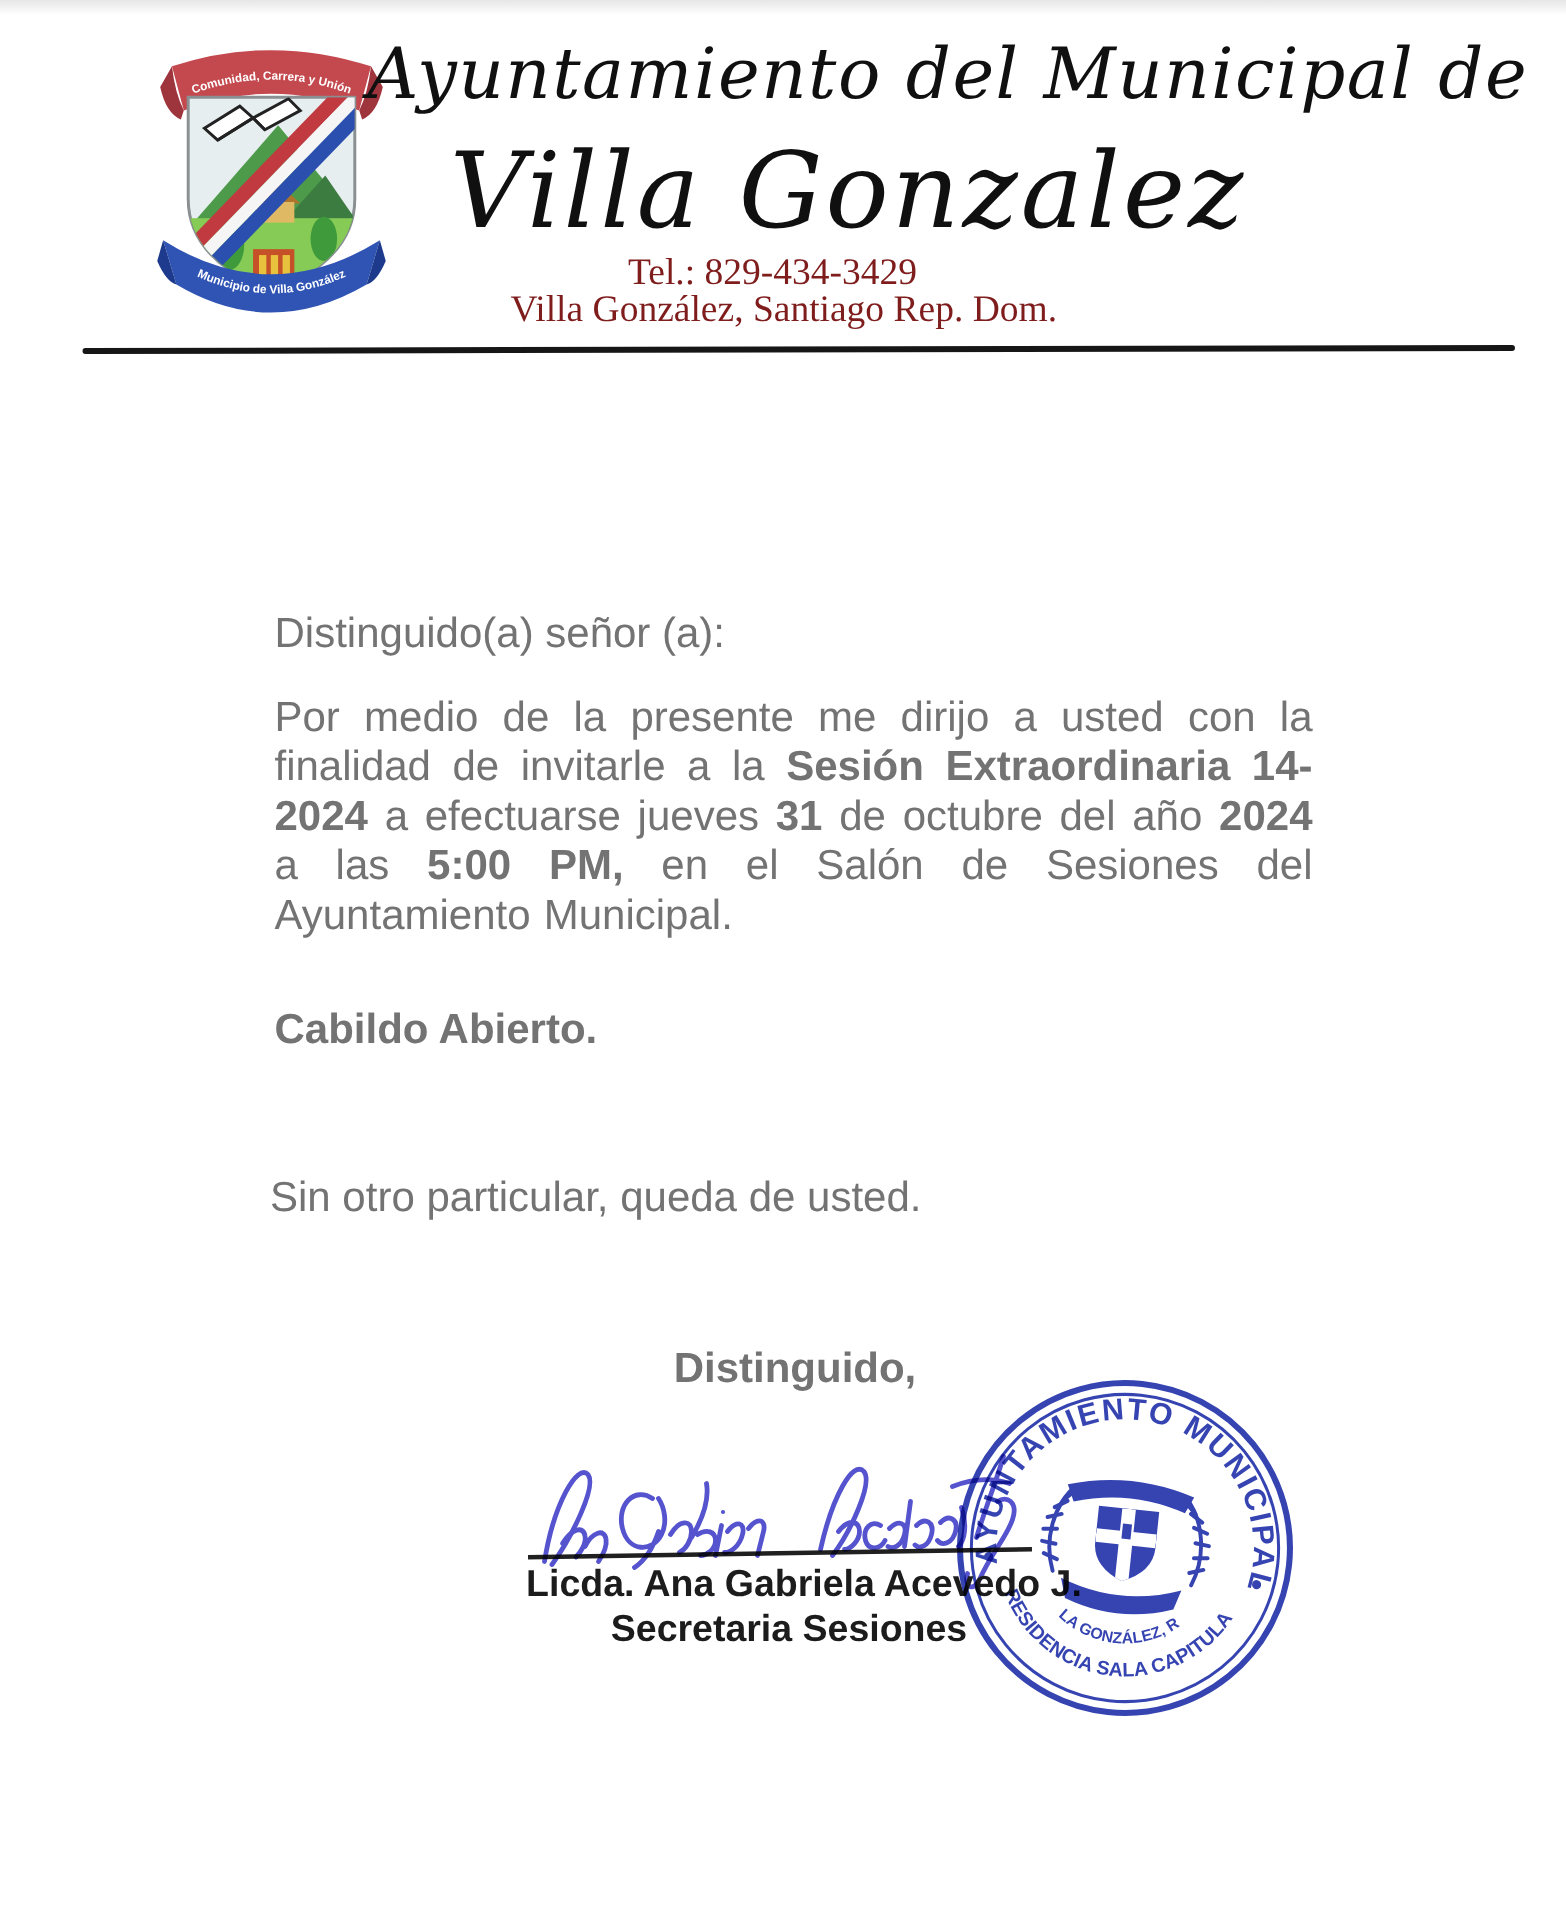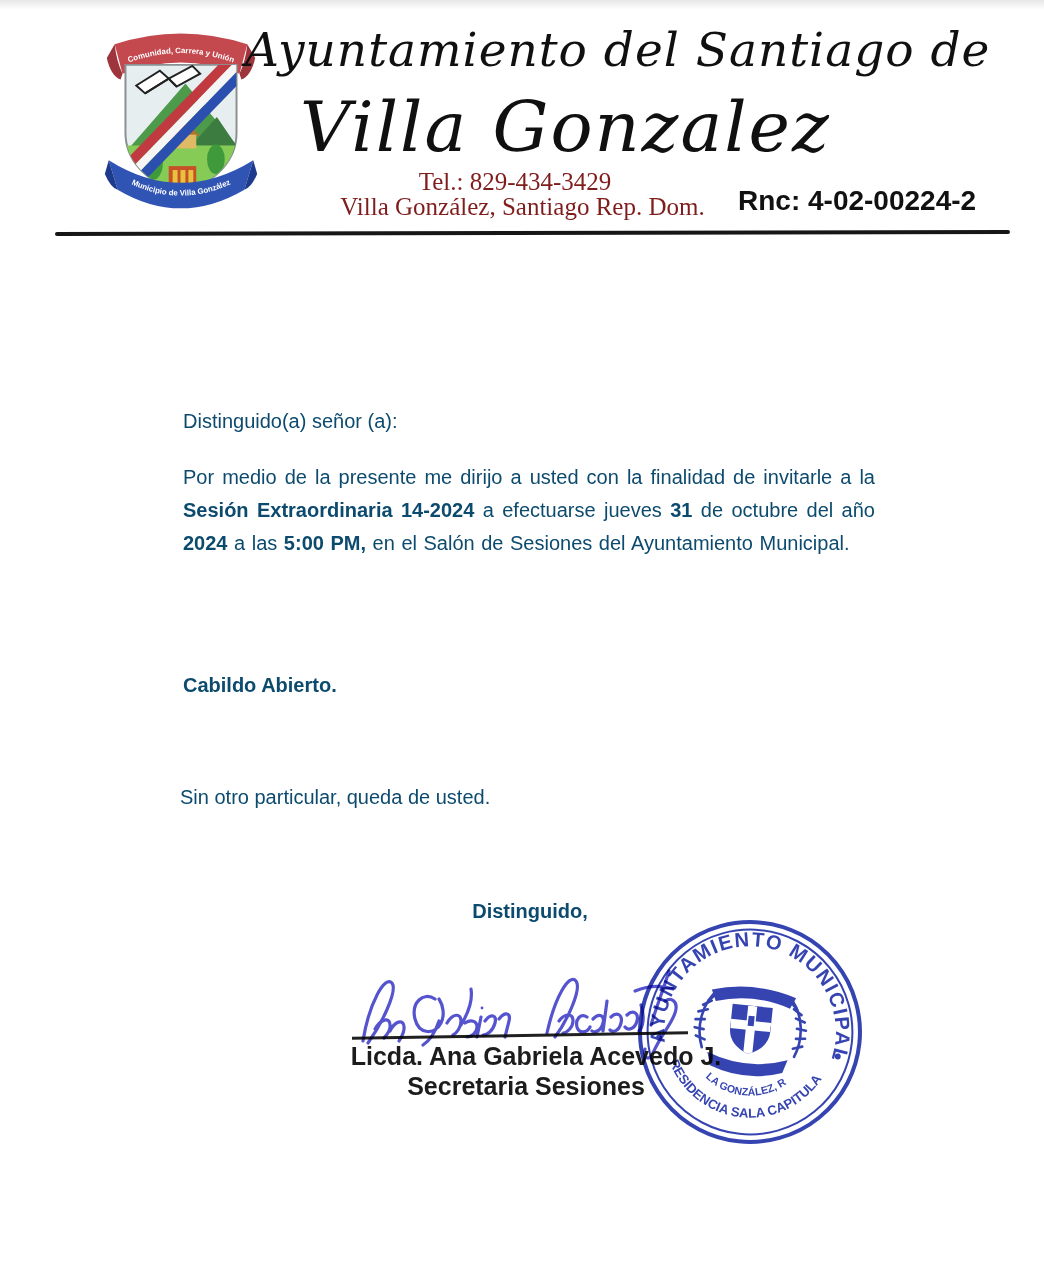--- a/index.html
+++ b/index.html
@@ -20,21 +20,21 @@
     text-align:center;white-space:nowrap;}
   .phone{left:340px;top:168px;width:350px;}
   .address{left:330px;top:193px;width:385px;}
   .rnc{left:738px;top:185px;font-weight:700;font-size:28px;color:#111;white-space:nowrap;}
   .rule{left:55px;top:231px;width:955px;height:4px;background:#161616;border-radius:2px;
     transform:rotate(-0.12deg);}
   
   .doc-title{left:160px;top:282px;width:700px;text-align:center;
     font-family:"Liberation Serif",serif;font-weight:700;font-size:28px;
     letter-spacing:1px;color:#101010;}
-  .body-text{font-size:20px;line-height:33px;color:#0c4a6e;}
+  .body-text{font-size:28px;line-height:33px;color:#737373;}
   .salutation{left:183px;top:405px;width:692px;}
   .paragraph{left:183px;top:461px;width:692px;text-align:justify;word-spacing:1px;}
   .agenda-heading{left:183px;top:607px;font-weight:700;}
   .agenda-item{left:183px;top:669px;font-weight:700;text-align:center;}
   .closing{left:180px;top:781px;}
   .valediction{left:400px;top:895px;width:260px;text-align:center;font-weight:700;}
   
   .sig-svg{left:335px;top:961px;mix-blend-mode:multiply;}
   .sig-line{left:352px;top:1034px;width:336px;height:3px;background:#202020;
     transform:rotate(-0.9deg);}
@@ -96,25 +96,24 @@
     <g>
       <path d="M 14,146 Q 87,192 161,146 L 152,176 Q 87,214 23,176 Z" fill="#2f54b4"></path>
       <path d="M 14,146 L 10,160 Q 16,174 23,176 Z" fill="#1d3a8c"></path>
       <path d="M 161,146 L 165,160 Q 159,174 152,176 Z" fill="#1d3a8c"></path>
       <text font-size="8" fill="#ffffff" font-family="Liberation Sans,sans-serif" font-weight="700">
         <textPath href="#botRibbonPath" startOffset="50%" text-anchor="middle">Municipio de Villa González</textPath>
       </text>
     </g>
   </svg>
 
-  <div class="abs script-line script1">Ayuntamiento del Santiago de</div>
+  <div class="abs script-line script1">Ayuntamiento del Municipal de</div>
   <div class="abs script-line script2">Villa Gonzalez</div>
   <div class="abs contact phone">Tel.: 829-434-3429</div>
   <div class="abs contact address">Villa González, Santiago Rep. Dom.</div>
-  <div class="abs rnc">Rnc: 4-02-00224-2</div>
   <div class="abs rule"></div>
 
   <div class="abs body-text salutation">Distinguido(a) señor (a):</div>
   <p class="abs body-text paragraph" style="margin:0;"><span>Por medio de la presente me dirijo a usted con la finalidad de invitarle a la </span><b>Sesión Extraordinaria 14-2024</b><span> a efectuarse jueves </span><b>31</b><span> de octubre del año </span><b>2024</b><span> a las </span><b>5:00 PM,</b><span>  en el Salón de Sesiones del Ayuntamiento Municipal.</span></p>
   <div class="abs body-text agenda-item">Cabildo Abierto.</div>
   <div class="abs body-text closing">Sin otro particular, queda de usted.</div>
   <div class="abs body-text valediction">Distinguido,</div>
 
   <div class="abs sig-line"></div>
   <svg class="abs sig-svg" width="380" height="105" viewBox="0 0 380 105">

